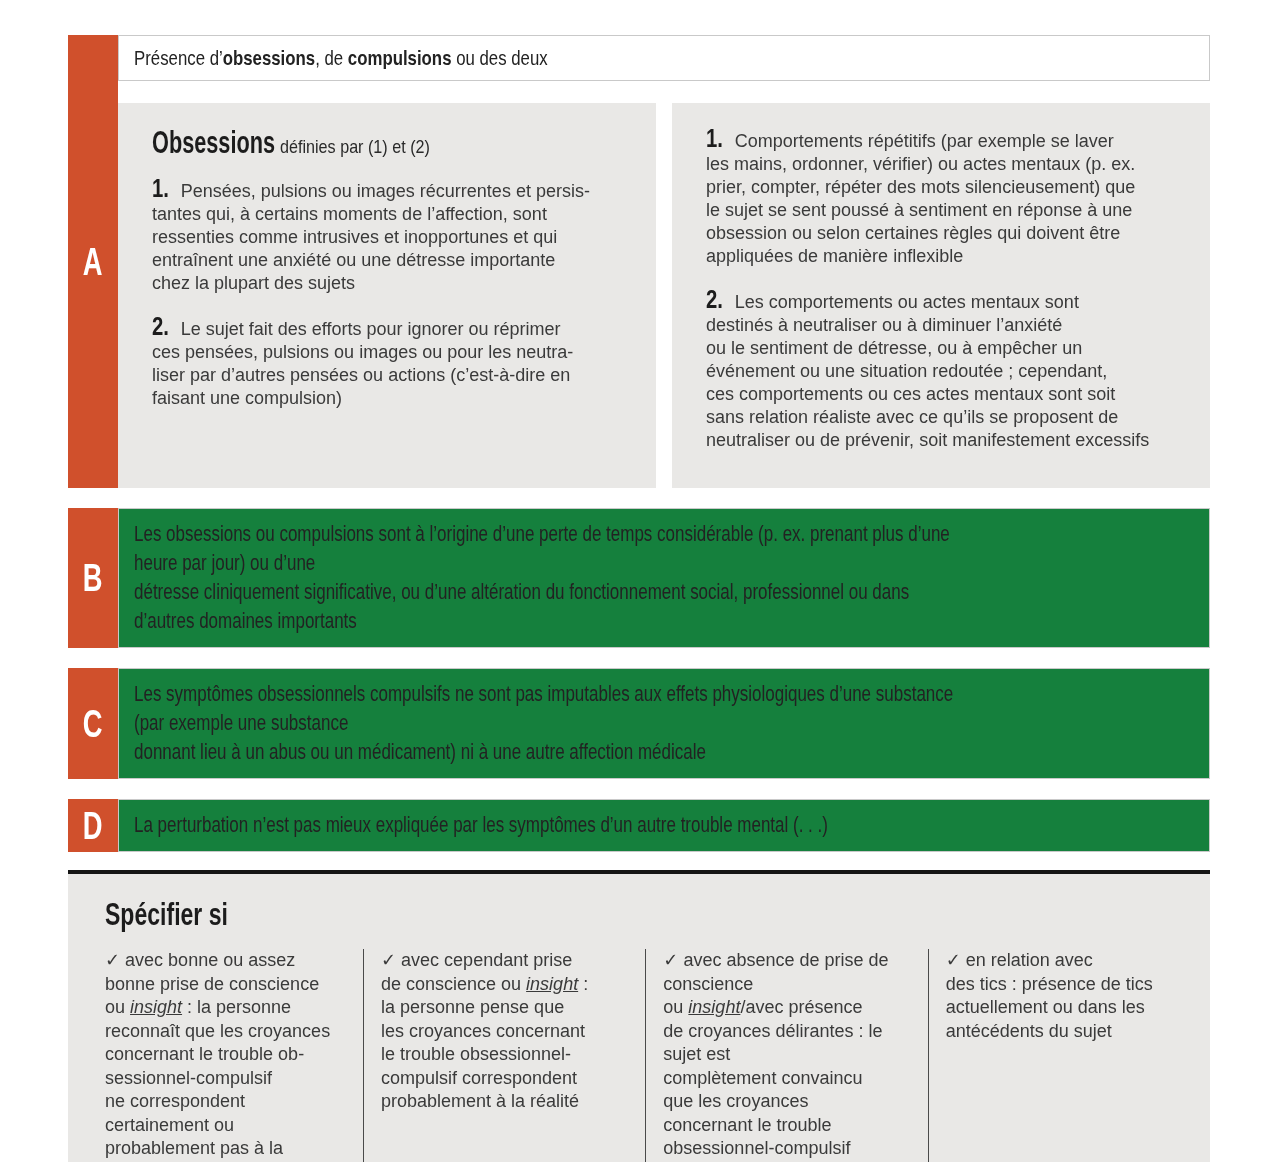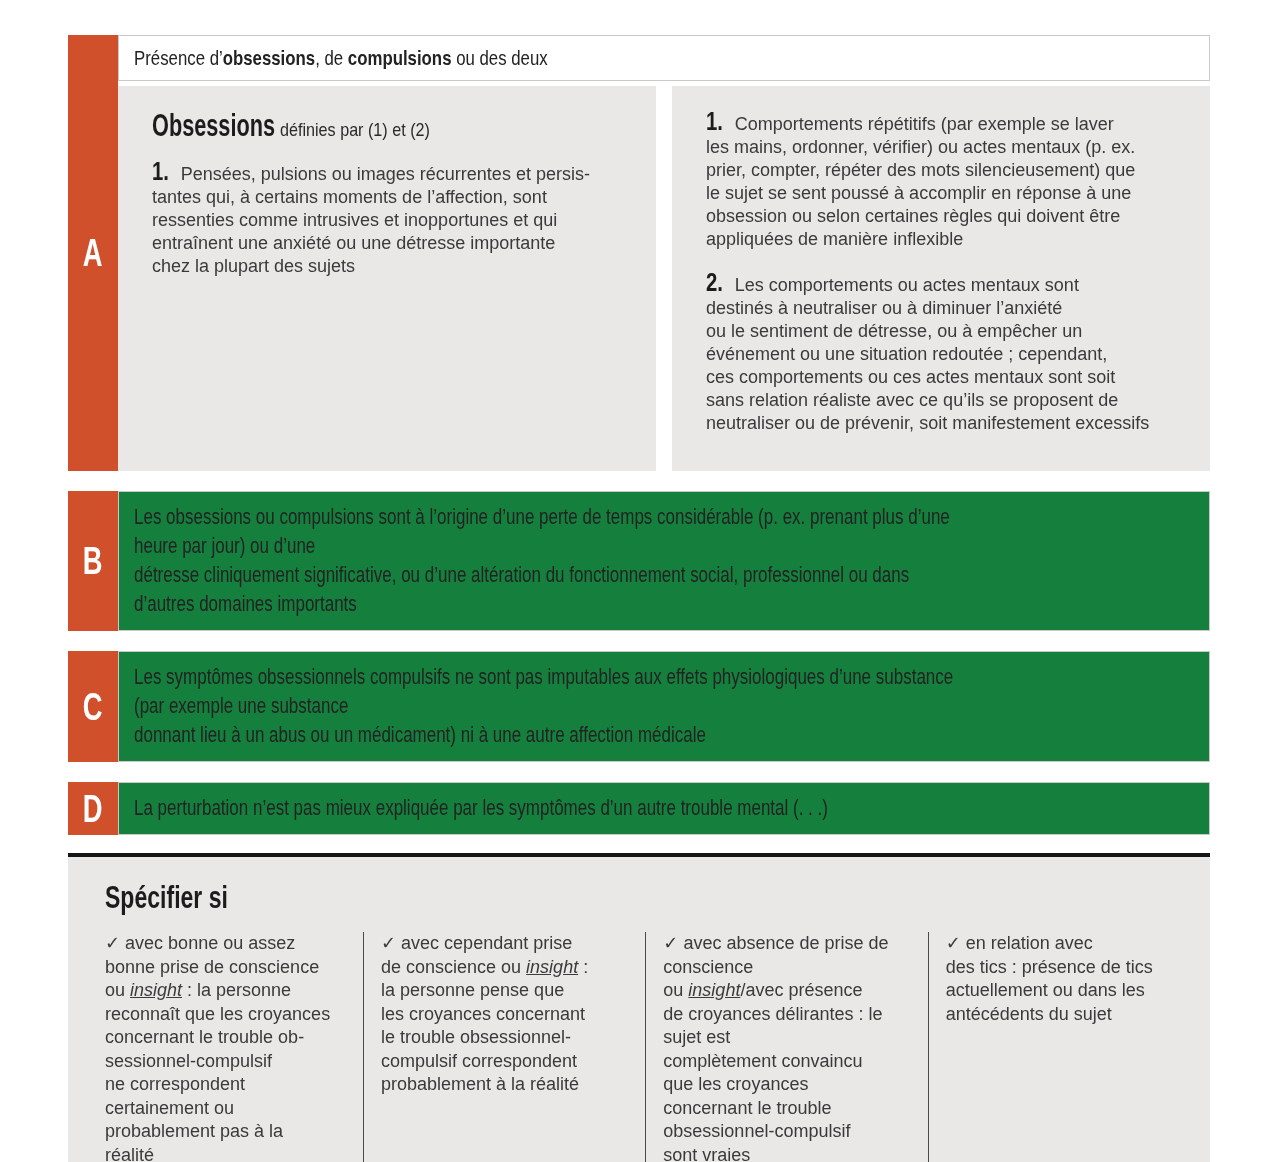--- a/index.html
+++ b/index.html
@@ -12,21 +12,21 @@
 
   
   .crit-row{display:flex;align-items:stretch;}
   .badge{flex:0 0 50px;background:#d0502c;color:#fff;display:flex;align-items:center;justify-content:center;}
   .badge .letter{font-weight:bold;font-size:38px;line-height:1;transform:scaleX(0.72);display:inline-block;}
   .a-main{flex:1 1 auto;display:flex;flex-direction:column;min-width:0;}
   .a-header{background:#fff;border:1px solid #c9c9c9;height:46px;display:flex;align-items:center;padding-left:15px;box-sizing:border-box;}
   .cond-line{white-space:nowrap;transform:scaleX(0.80);transform-origin:0 50%;font-size:21px;color:#222;}
   .cond-line .b{font-weight:bold;}
 
-  .panels{display:flex;gap:16px;margin-top:5px;flex:1;}
+  .panels{display:flex;gap:16px;margin-top:22px;flex:1;}
   .panel{flex:1 1 0;background:#e9e8e6;padding:22px 12px 18px 34px;box-sizing:border-box;min-width:0;}
   .p-head{margin:0 0 14px 0;white-space:nowrap;}
   .p-title{display:inline-block;font-size:31px;font-weight:bold;color:#1c1c1c;transform:scaleX(0.70);transform-origin:0 100%;white-space:nowrap;}
   .t-obs{margin-right:-52px;}
   .t-comp{margin-right:-58px;}
   .p-sub{display:inline-block;font-size:19px;color:#2a2a2a;transform:scaleX(0.85);transform-origin:0 100%;white-space:nowrap;}
   .item{margin:0 0 18px 0;font-size:18px;line-height:23px;color:#3a3a3a;}
   .num{display:inline-block;font-weight:bold;font-size:26px;line-height:1;color:#1c1c1c;transform:scaleX(0.78);transform-origin:0 78%;margin-right:2px;}
   .itxt{white-space:pre-line;}
 
@@ -61,27 +61,31 @@
         <div class="panel">
           <div class="p-head">
             <span class="p-title t-obs">Obsessions</span>
             <span class="p-sub">définies par (1) et (2)</span>
           </div>
           <p class="item"><span class="num">1.</span> <span class="itxt">Pensées, pulsions ou images récurrentes et persis-
 tantes qui, à certains moments de l’affection, sont
 ressenties comme intrusives et inopportunes et qui
 entraînent une anxiété ou une détresse importante
 chez la plupart des sujets</span></p>
+          <p class="item"><span class="num">2.</span> <span class="itxt">Le sujet fait des efforts pour ignorer ou réprimer
+ces pensées, pulsions ou images ou pour les neutra-
+liser par d’autres pensées ou actions (c’est-à-dire en
+faisant une compulsion)</span></p>
         </div>
 
         <div class="panel">
           <p class="item"><span class="num">1.</span> <span class="itxt">Comportements répétitifs (par exemple se laver
 les mains, ordonner, vérifier) ou actes mentaux (p. ex.
 prier, compter, répéter des mots silencieusement) que
-le sujet se sent poussé à accomplir en réponse à une
+le sujet se sent poussé à sentiment en réponse à une
 obsession ou selon certaines règles qui doivent être
 appliquées de manière inflexible</span></p>
           <p class="item"><span class="num">2.</span> <span class="itxt">Les comportements ou actes mentaux sont
 destinés à neutraliser ou à diminuer l’anxiété
 ou le sentiment de détresse, ou à empêcher un
 événement ou une situation redoutée ; cependant,
 ces comportements ou ces actes mentaux sont soit
 sans relation réaliste avec ce qu’ils se proposent de
 neutraliser ou de prévenir, soit manifestement excessifs</span></p>
         </div>

